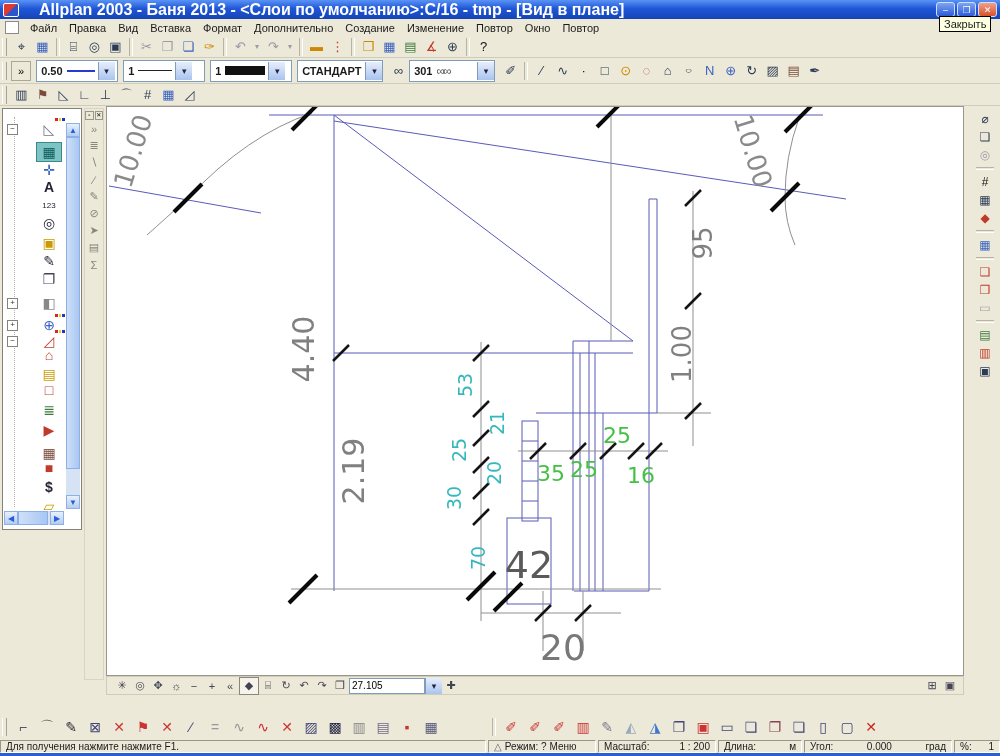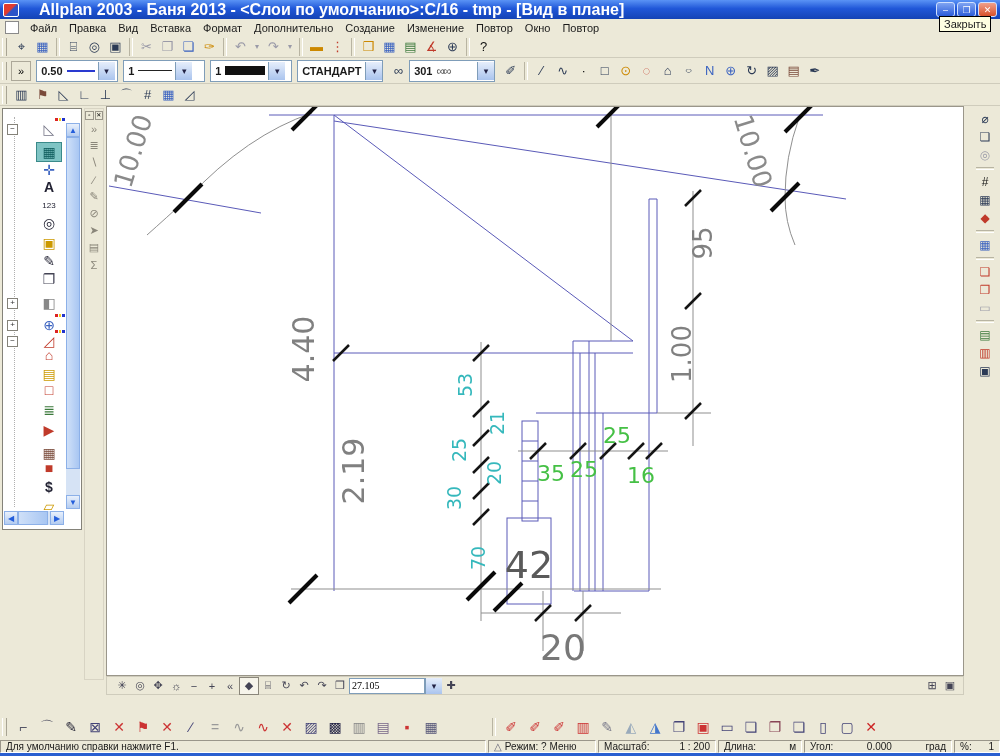--- a/index.html
+++ b/index.html
@@ -78,21 +78,21 @@
   #rightbar .ric{width:20px;height:17px;display:flex;align-items:center;justify-content:center;
     font-size:12px;margin-bottom:1px;}
   #rightbar .rsep{width:18px;height:1px;border-top:1px solid #b8b4a2;border-bottom:1px solid #fff;margin:3px 0;}
   
   #canvasbar{position:absolute;left:106px;top:570px;width:858px;height:19px;background:#ece9d8;
     display:flex;align-items:center;border:1px solid #cfccbc;box-sizing:border-box;}
   .cic{width:18px;height:16px;display:inline-flex;align-items:center;justify-content:center;
     font-size:11px;flex:none;color:#445;}
   .pressed{border:1px solid #8a867a;background:#f6f4ea;}
   #coord{width:70px;height:14px;border:1px solid #7f9db9;font-size:10px;padding:0 2px;
-    font-family:Liberation Serif, serif;}
+    font-family:Liberation Sans, sans-serif;}
   
   #prompt{position:absolute;top:695px;left:0;height:18px;width:100%;background:#f1efe2;
     font-weight:bold;font-size:12px;display:flex;align-items:center;padding-left:10px;
     box-sizing:border-box;border-top:1px solid #fff;border-bottom:1px solid #cfccbc;}
   #tb4{position:absolute;top:713px;left:0;height:27px;width:100%;background:#ece9d8;
     display:flex;align-items:center;}
   .ic4{width:24px;height:22px;font-size:14px;display:inline-flex;align-items:center;
     justify-content:center;flex:none;}
   #statusbar{position:absolute;top:740px;left:0;height:13px;width:100%;background:#ece9d8;
     display:flex;font-size:10px;align-items:stretch;gap:2px;}
@@ -519,21 +519,21 @@
     <span class="ic4" style="color:#447">▭</span>
     <span class="ic4" style="color:#447">❏</span>
     <span class="ic4" style="color:#845">❐</span>
     <span class="ic4" style="color:#447">❏</span>
     <span class="ic4" style="color:#447">▯</span>
     <span class="ic4" style="color:#447">▢</span>
     <span class="ic4" style="color:#c22">✕</span>
   </div>
 
   <div id="statusbar">
-    <span class="sp" style="flex:1">Для умолчанию справки нажмите F1.</span>
+    <span class="sp" style="flex:1">Для получения нажмите нажмите F1.</span>
     <span class="sp" style="width:108px">
       <span style="color:#667;margin-right:3px">△</span>
       <span>Режим:</span>&nbsp;
       <span>? Меню</span>
     </span>
     <span class="sp spread" style="width:118px">
       <span>Масштаб:</span>
       <span>1 : 200</span>
     </span>
     <span class="sp spread" style="width:84px">

